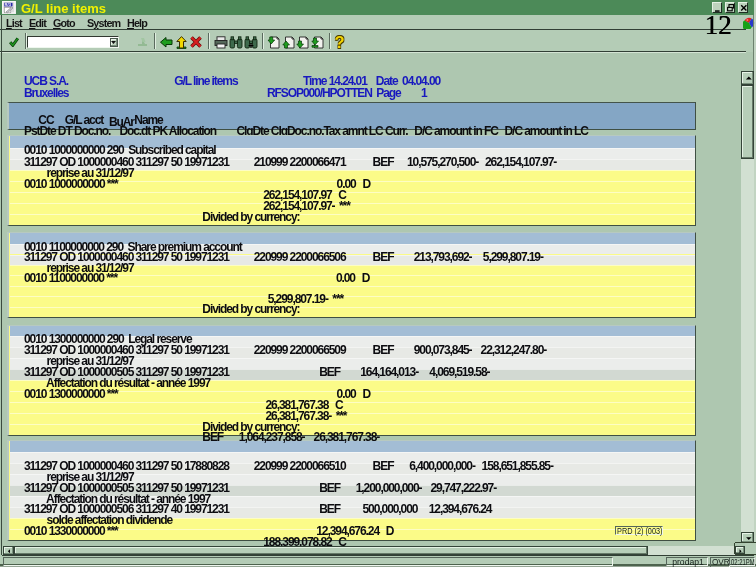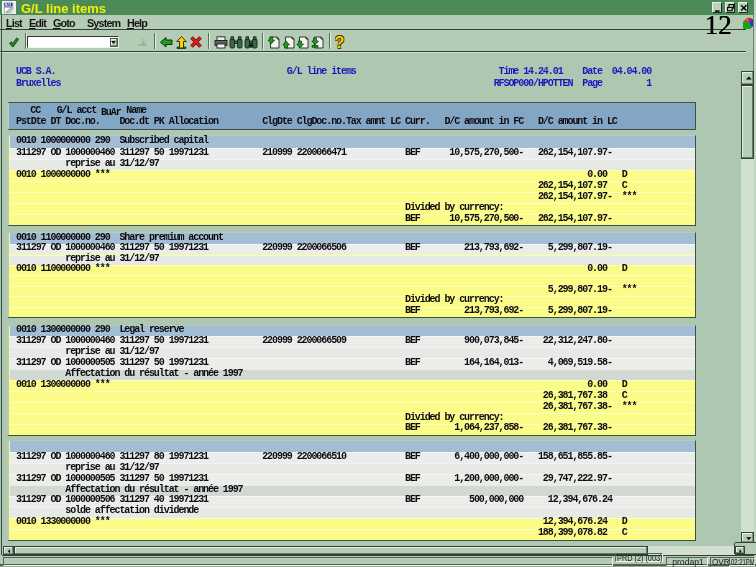--- a/index.html
+++ b/index.html
@@ -1,16 +1,16 @@
 <!DOCTYPE html>
 <html><head><meta charset="utf-8"><style>
 html,body{margin:0;padding:0;}
 *{box-sizing:border-box;}
 #win{position:relative;width:756px;height:567px;background:#b4ccb6;overflow:hidden;font-family:"Liberation Sans",sans-serif;}
-.mono{font-family:Liberation Mono, monospace;font-weight:700;font-size:10px;letter-spacing:-1.077px;white-space:pre;margin:0;position:absolute;left:16px;color:#0c0c10;}
+.mono{font-family:Liberation Sans, sans-serif;font-weight:700;font-size:12px;letter-spacing:-1.077px;white-space:pre;margin:8px;position:absolute;left:16px;color:#0c0c10;}
 .blue{color:#1818bf;}
 </style></head><body>
 <div id="win">
 <div style="position:absolute;left:753.5px;top:0;width:2.5px;height:567px;background:#c2d4c2;"></div>
 <div style="position:absolute;left:0;top:564px;width:756px;height:1.6px;background:#4e634e;"></div>
 <div style="position:absolute;left:0;top:565.6px;width:756px;height:1.4px;background:#97a697;"></div>
 <div style="position:absolute;left:0px;top:0px;width:753.5px;height:15px;background:#4c8a58;"></div>
 <svg style="position:absolute;left:2px;top:1px;" width="14" height="13" viewBox="0 0 14 13">
       <rect x="0" y="0" width="14" height="13" fill="#e8e8e8"></rect>
       <rect x="0" y="0" width="13.4" height="12.4" fill="#f8f8f8"></rect>
@@ -179,39 +179,37 @@
 <div style="position:absolute;left:10.0px;top:506.85px;width:684.5px;height:10.95px;background:#e7e9e5;box-shadow:inset 0 1px 0 rgba(255,255,255,0.5);"></div>
 <div style="position:absolute;left:10.0px;top:517.80px;width:684.5px;height:10.95px;background:#fbfb88;box-shadow:inset 0 1px 0 rgba(255,255,255,0.5);"></div>
 <div style="position:absolute;left:10.0px;top:528.75px;width:684.5px;height:10.95px;background:#fbfb88;box-shadow:inset 0 1px 0 rgba(255,255,255,0.5);"></div>
 <pre class="mono" style="top:135.20px;">0010 1000000000 290  Subscribed capital</pre>
 <pre class="mono" style="top:146.50px;">311297 OD 1000000460 311297 50 19971231           210999 2200066471            BEF      10,575,270,500-   262,154,107.97-</pre>
 <pre class="mono" style="top:157.50px;">          reprise au 31/12/97</pre>
 <pre class="mono" style="top:168.50px;">0010 1000000000 ***                                                                                                 0.00   D</pre>
 <pre class="mono" style="top:179.50px;">                                                                                                          262,154,107.97   C</pre>
 <pre class="mono" style="top:190.50px;">                                                                                                          262,154,107.97-  ***</pre>
 <pre class="mono" style="top:201.50px;">                                                                               Divided by currency:</pre>
-<pre class="mono" style="top:212.50px;">                                                                               BEF      10,575,270,500-   262,154,107.97-</pre>
 <pre class="mono" style="top:231.80px;">0010 1100000000 290  Share premium account</pre>
 <pre class="mono" style="top:242.40px;">311297 OD 1000000460 311297 50 19971231           220999 2200066506            BEF         213,793,692-     5,299,807.19-</pre>
 <pre class="mono" style="top:252.80px;">          reprise au 31/12/97</pre>
 <pre class="mono" style="top:263.20px;">0010 1100000000 ***                                                                                                 0.00   D</pre>
 <pre class="mono" style="top:284.00px;">                                                                                                            5,299,807.19-  ***</pre>
 <pre class="mono" style="top:294.40px;">                                                                               Divided by currency:</pre>
-<pre class="mono" style="top:304.80px;">                                                                               BEF         213,793,692-     5,299,807.19-</pre>
 <pre class="mono" style="top:324.00px;">0010 1300000000 290  Legal reserve</pre>
 <pre class="mono" style="top:334.88px;">311297 OD 1000000460 311297 50 19971231           220999 2200066509            BEF         900,073,845-    22,312,247.80-</pre>
 <pre class="mono" style="top:345.83px;">          reprise au 31/12/97</pre>
 <pre class="mono" style="top:356.78px;">311297 OD 1000000505 311297 50 19971231                                        BEF         164,164,013-     4,069,519.58-</pre>
 <pre class="mono" style="top:367.73px;">          Affectation du résultat - année 1997</pre>
 <pre class="mono" style="top:378.68px;">0010 1300000000 ***                                                                                                 0.00   D</pre>
 <pre class="mono" style="top:389.62px;">                                                                                                           26,381,767.38   C</pre>
 <pre class="mono" style="top:400.57px;">                                                                                                           26,381,767.38-  ***</pre>
 <pre class="mono" style="top:411.52px;">                                                                               Divided by currency:</pre>
 <pre class="mono" style="top:422.47px;">                                                                               BEF       1,064,237,858-    26,381,767.38-</pre>
-<pre class="mono" style="top:450.68px;">311297 OD 1000000460 311297 80 19971231           220999 2200066510            BEF       6,400,000,000-   158,651,855.85-</pre>
+<pre class="mono" style="top:450.68px;">311297 OD 1000000460 311297 50 17880828           220999 2200066510            BEF       6,400,000,000-   158,651,855.85-</pre>
 <pre class="mono" style="top:461.62px;">          reprise au 31/12/97</pre>
 <pre class="mono" style="top:472.57px;">311297 OD 1000000505 311297 50 19971231                                        BEF       1,200,000,000-    29,747,222.97-</pre>
 <pre class="mono" style="top:483.52px;">          Affectation du résultat - année 1997</pre>
 <pre class="mono" style="top:494.47px;">311297 OD 1000000506 311297 40 19971231                                        BEF          500,000,000     12,394,676.24</pre>
 <pre class="mono" style="top:505.42px;">          solde affectation dividende</pre>
 <pre class="mono" style="top:516.38px;">0010 1330000000 ***                                                                                        12,394,676.24   D</pre>
 <pre class="mono" style="top:527.33px;">                                                                                                          188,399,078.82   C</pre>
 <div style="position:absolute;left:740.5px;top:71px;width:13px;height:472px;background:#d2e0d2;"></div>
 <div style="position:absolute;left:740.5px;top:71.0px;width:13.0px;height:13.5px;background:#b6ceb8;border:1px solid #344438;box-shadow:inset -1px -1px 0 #79907c,inset 1px 1px 0 #e8f4e8;">
       <svg width="13" height="13" viewBox="0 0 12 11" style="position:absolute;left:0;top:0;">
@@ -235,21 +233,21 @@
       <svg width="9" height="8" viewBox="0 0 12 11" style="position:absolute;left:0;top:0;">
         <path d="M4.6 3.2 L4.6 8.6 L7.4 5.9 Z" fill="#000"></path>
       </svg>
     </div>
 <div style="position:absolute;left:745px;top:542.5px;width:11px;height:14px;background:#b4ccb6;"></div>
 <div style="position:absolute;left:734.5px;top:542.3px;width:21.5px;height:1.2px;background:#33432f;"></div>
 <div style="position:absolute;left:733.6px;top:543.4px;width:1.2px;height:11px;background:#33432f;"></div>
 <div style="position:absolute;left:734.8px;top:554.2px;width:21px;height:1.2px;background:#33432f;"></div>
 <div style="position:absolute;left:2px;top:555.2px;width:752px;height:1px;background:#313f35;"></div>
 <div style="position:absolute;left:2.5px;top:556.8px;width:610.0px;height:8.8px;border-top:1px solid #55655a;border-left:1px solid #55655a;border-bottom:1px solid #eef6ee;border-right:1px solid #eef6ee;"></div>
-<div style="position:absolute;left:615.0px;top:553px;width:48.0px;height:8.8px;border-top:1px solid #55655a;border-left:1px solid #55655a;border-bottom:1px solid #eef6ee;border-right:1px solid #eef6ee;">
+<div style="position:absolute;left:615.0px;top:526px;width:48.0px;height:8.8px;border-top:1px solid #55655a;border-left:1px solid #55655a;border-bottom:1px solid #eef6ee;border-right:1px solid #eef6ee;">
       <svg width="48" height="9" viewBox="0 0 48 9" style="position:absolute;left:0;top:0;">
         <text x="1" y="7.2" font-family="Liberation Sans" font-size="8.6" fill="#15201a" textLength="45.5" lengthAdjust="spacingAndGlyphs">PRD (2) (003)</text>
       </svg>
     </div>
 <div style="position:absolute;left:666.0px;top:556.8px;width:42.0px;height:8.8px;border-top:1px solid #55655a;border-left:1px solid #55655a;border-bottom:1px solid #eef6ee;border-right:1px solid #eef6ee;">
       <svg width="42" height="9" viewBox="0 0 42 9" style="position:absolute;left:0;top:0;">
         <text x="21.0" y="7.2" font-family="Liberation Sans" font-size="8.6" fill="#15201a" text-anchor="middle">prodap1</text>
       </svg>
     </div>
 <div style="position:absolute;left:710.0px;top:556.8px;width:19.5px;height:14px;border-top:1px solid #55655a;border-left:1px solid #55655a;border-bottom:1px solid #eef6ee;border-right:1px solid #eef6ee;">

